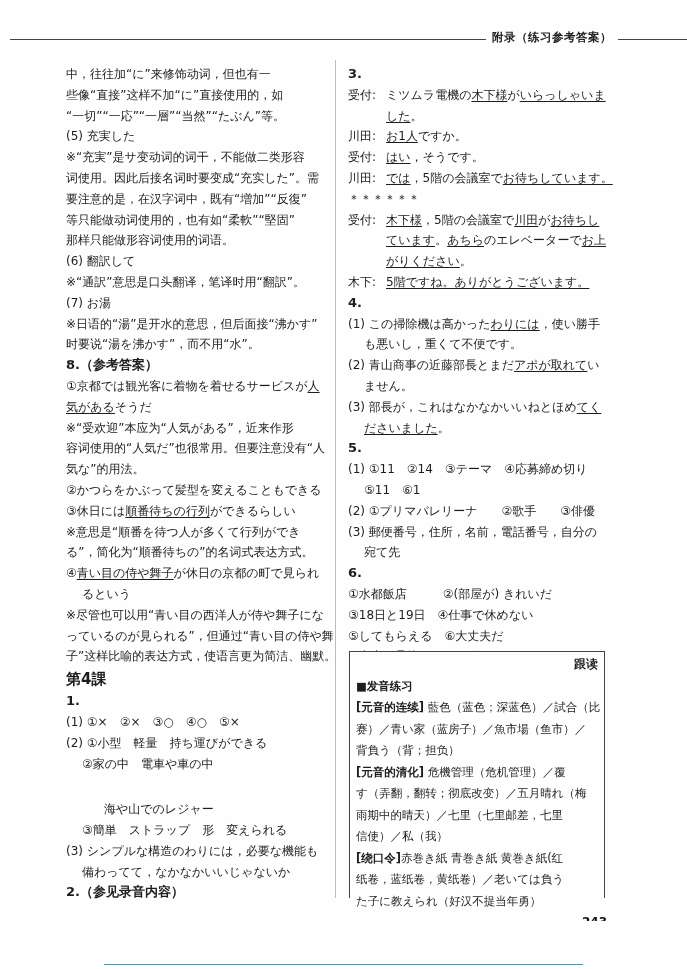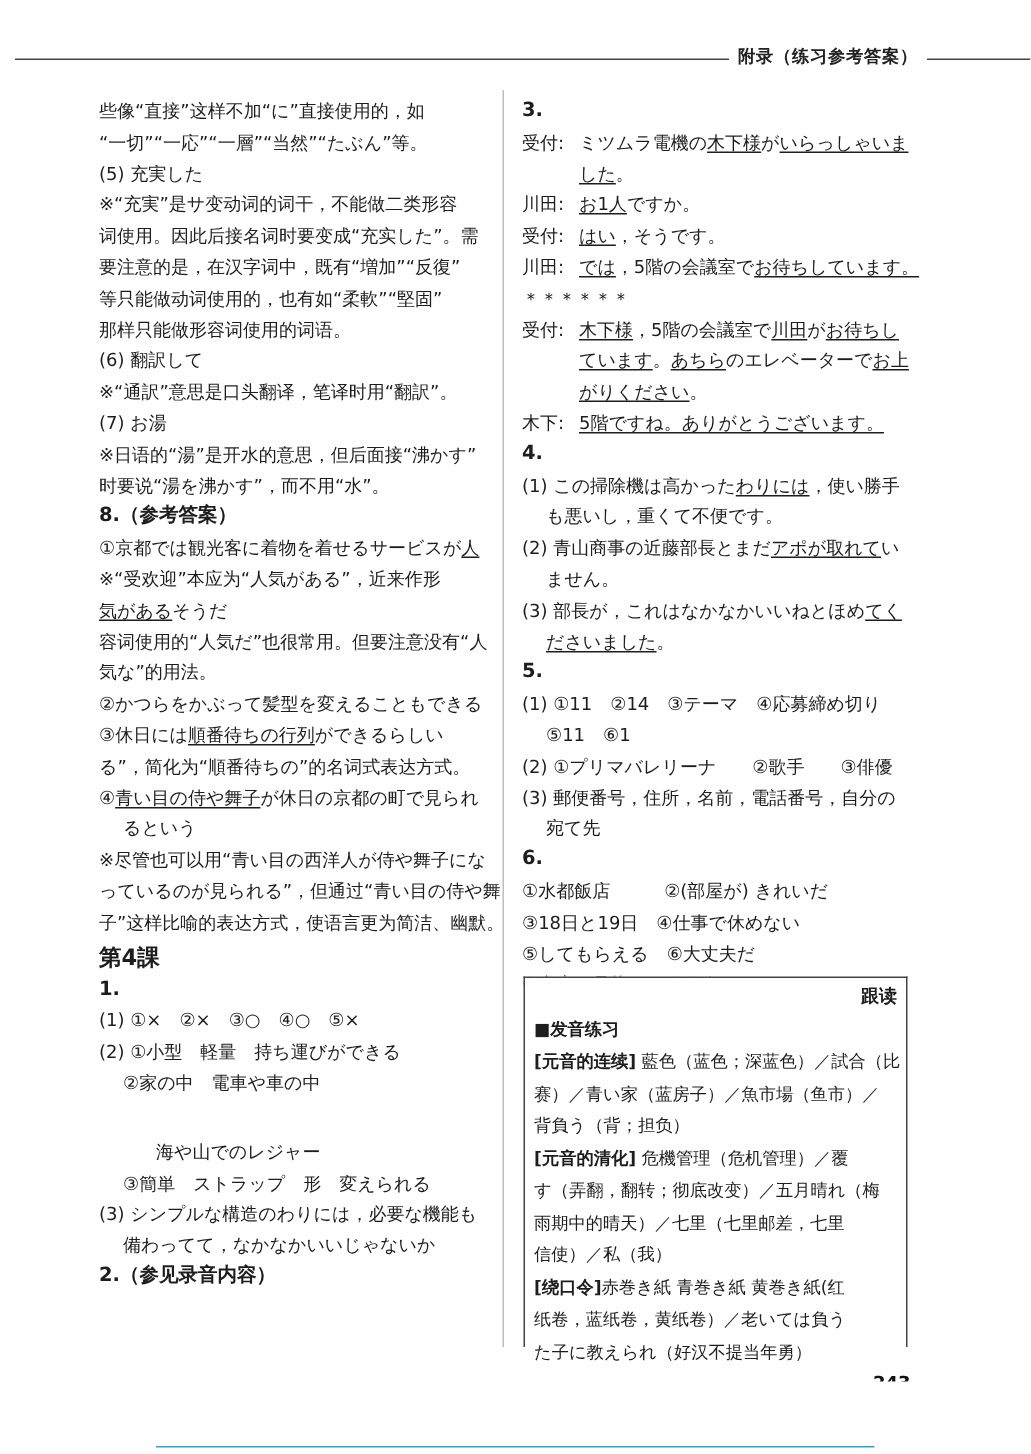--- a/index.html
+++ b/index.html
@@ -37,42 +37,44 @@
 </style>
 </head>
 <body>
 
 <div class="header-rule"></div>
 <div class="header-title">附录（练习参考答案）</div>
 
 <div class="divider"></div>
 
 <div class="col col-left">
+  <div class="line">中，往往加“に”来修饰动词，但也有一</div>
   <div class="line">些像“直接”这样不加“に”直接使用的，如</div>
   <div class="line">“一切”“一応”“一層”“当然”“たぶん”等。</div>
   <div class="line">(5) 充実した</div>
   <div class="line">※“充実”是サ变动词的词干，不能做二类形容</div>
   <div class="line">词使用。因此后接名词时要变成“充实した”。需</div>
   <div class="line">要注意的是，在汉字词中，既有“増加”“反復”</div>
   <div class="line">等只能做动词使用的，也有如“柔軟”“堅固”</div>
   <div class="line">那样只能做形容词使用的词语。</div>
   <div class="line">(6) 翻訳して</div>
   <div class="line">※“通訳”意思是口头翻译，笔译时用“翻訳”。</div>
   <div class="line">(7) お湯</div>
   <div class="line">※日语的“湯”是开水的意思，但后面接“沸かす”</div>
   <div class="line">时要说“湯を沸かす”，而不用“水”。</div>
 
   <div class="line sec">8.（参考答案）</div>
   <div class="line"><span>①京都では観光客に着物を着せるサービスが</span><u>人</u></div>
+  <div class="line"><u>気がある</u><span>そうだ</span></div>
   <div class="line">※“受欢迎”本应为“人気がある”，近来作形</div>
-  <div class="line"><u>気がある</u><span>そうだ</span></div>
   <div class="line">容词使用的“人気だ”也很常用。但要注意没有“人</div>
   <div class="line">気な”的用法。</div>
   <div class="line">②かつらをかぶって髪型を変えることもできる</div>
   <div class="line"><span>③休日には</span><u>順番待ちの行列</u><span>ができるらしい</span></div>
+  <div class="line">※意思是“順番を待つ人が多くて行列ができ</div>
   <div class="line">る”，简化为“順番待ちの”的名词式表达方式。</div>
   <div class="line"><span>④</span><u>青い目の侍や舞子</u><span>が休日の京都の町で見られ</span></div>
   <div class="line indent">るという</div>
   <div class="line">※尽管也可以用“青い目の西洋人が侍や舞子にな</div>
   <div class="line">っているのが見られる”，但通过“青い目の侍や舞</div>
   <div class="line">子”这样比喻的表达方式，使语言更为简洁、幽默。</div>
 
   <div class="lesson">第4課</div>
   <div class="line sec">1.</div>
   <div class="line">(1) ①×　②×　③○　④○　⑤×</div>

